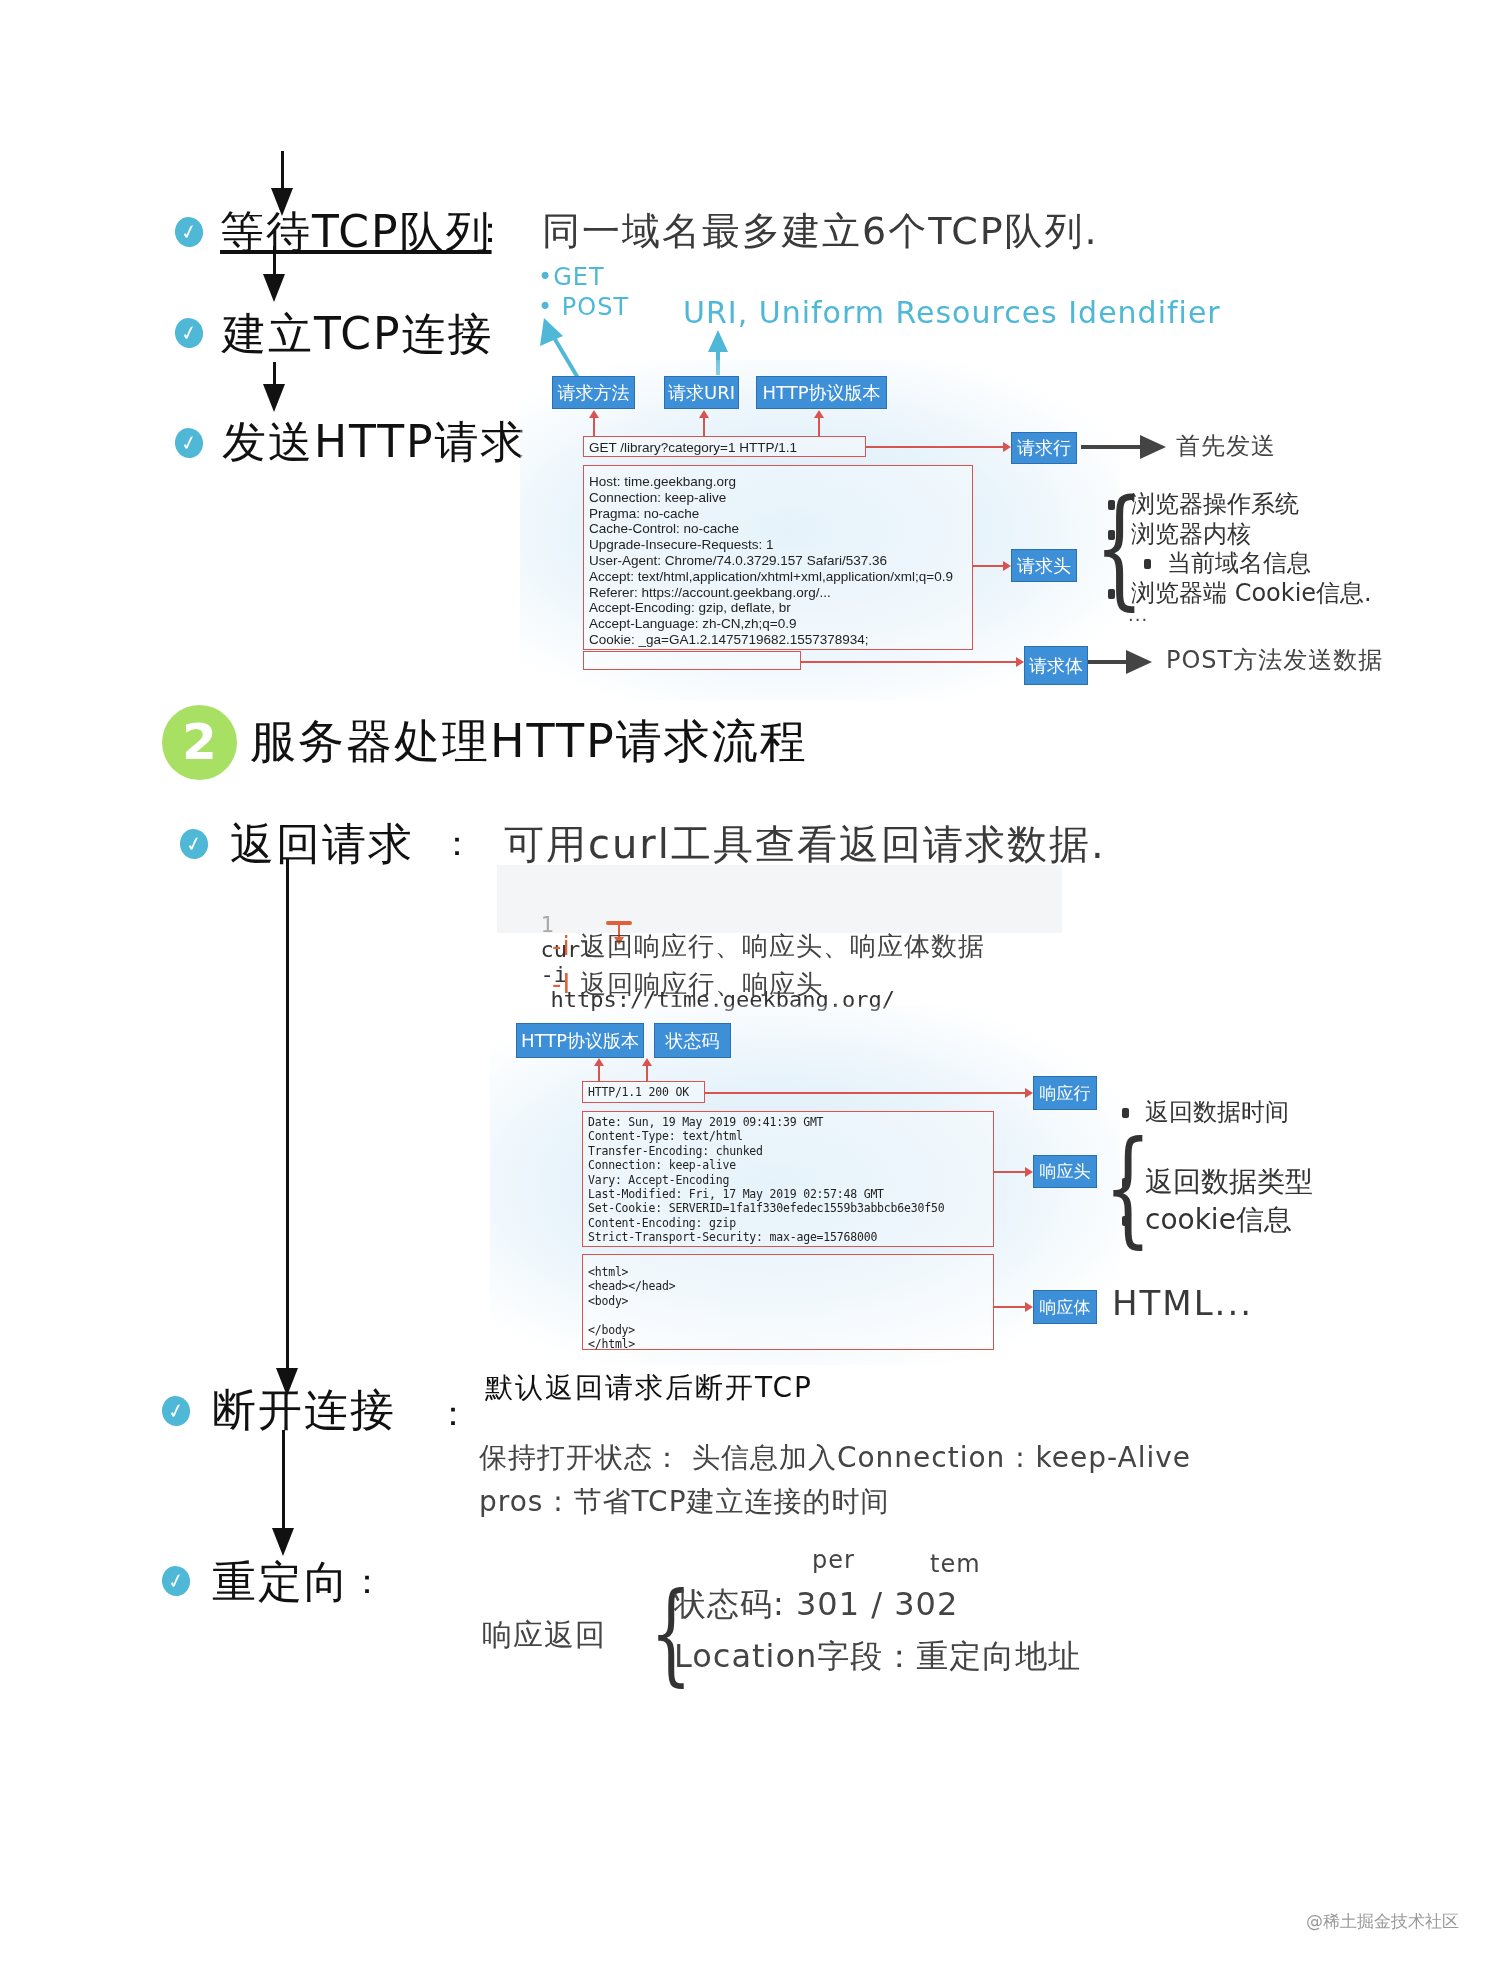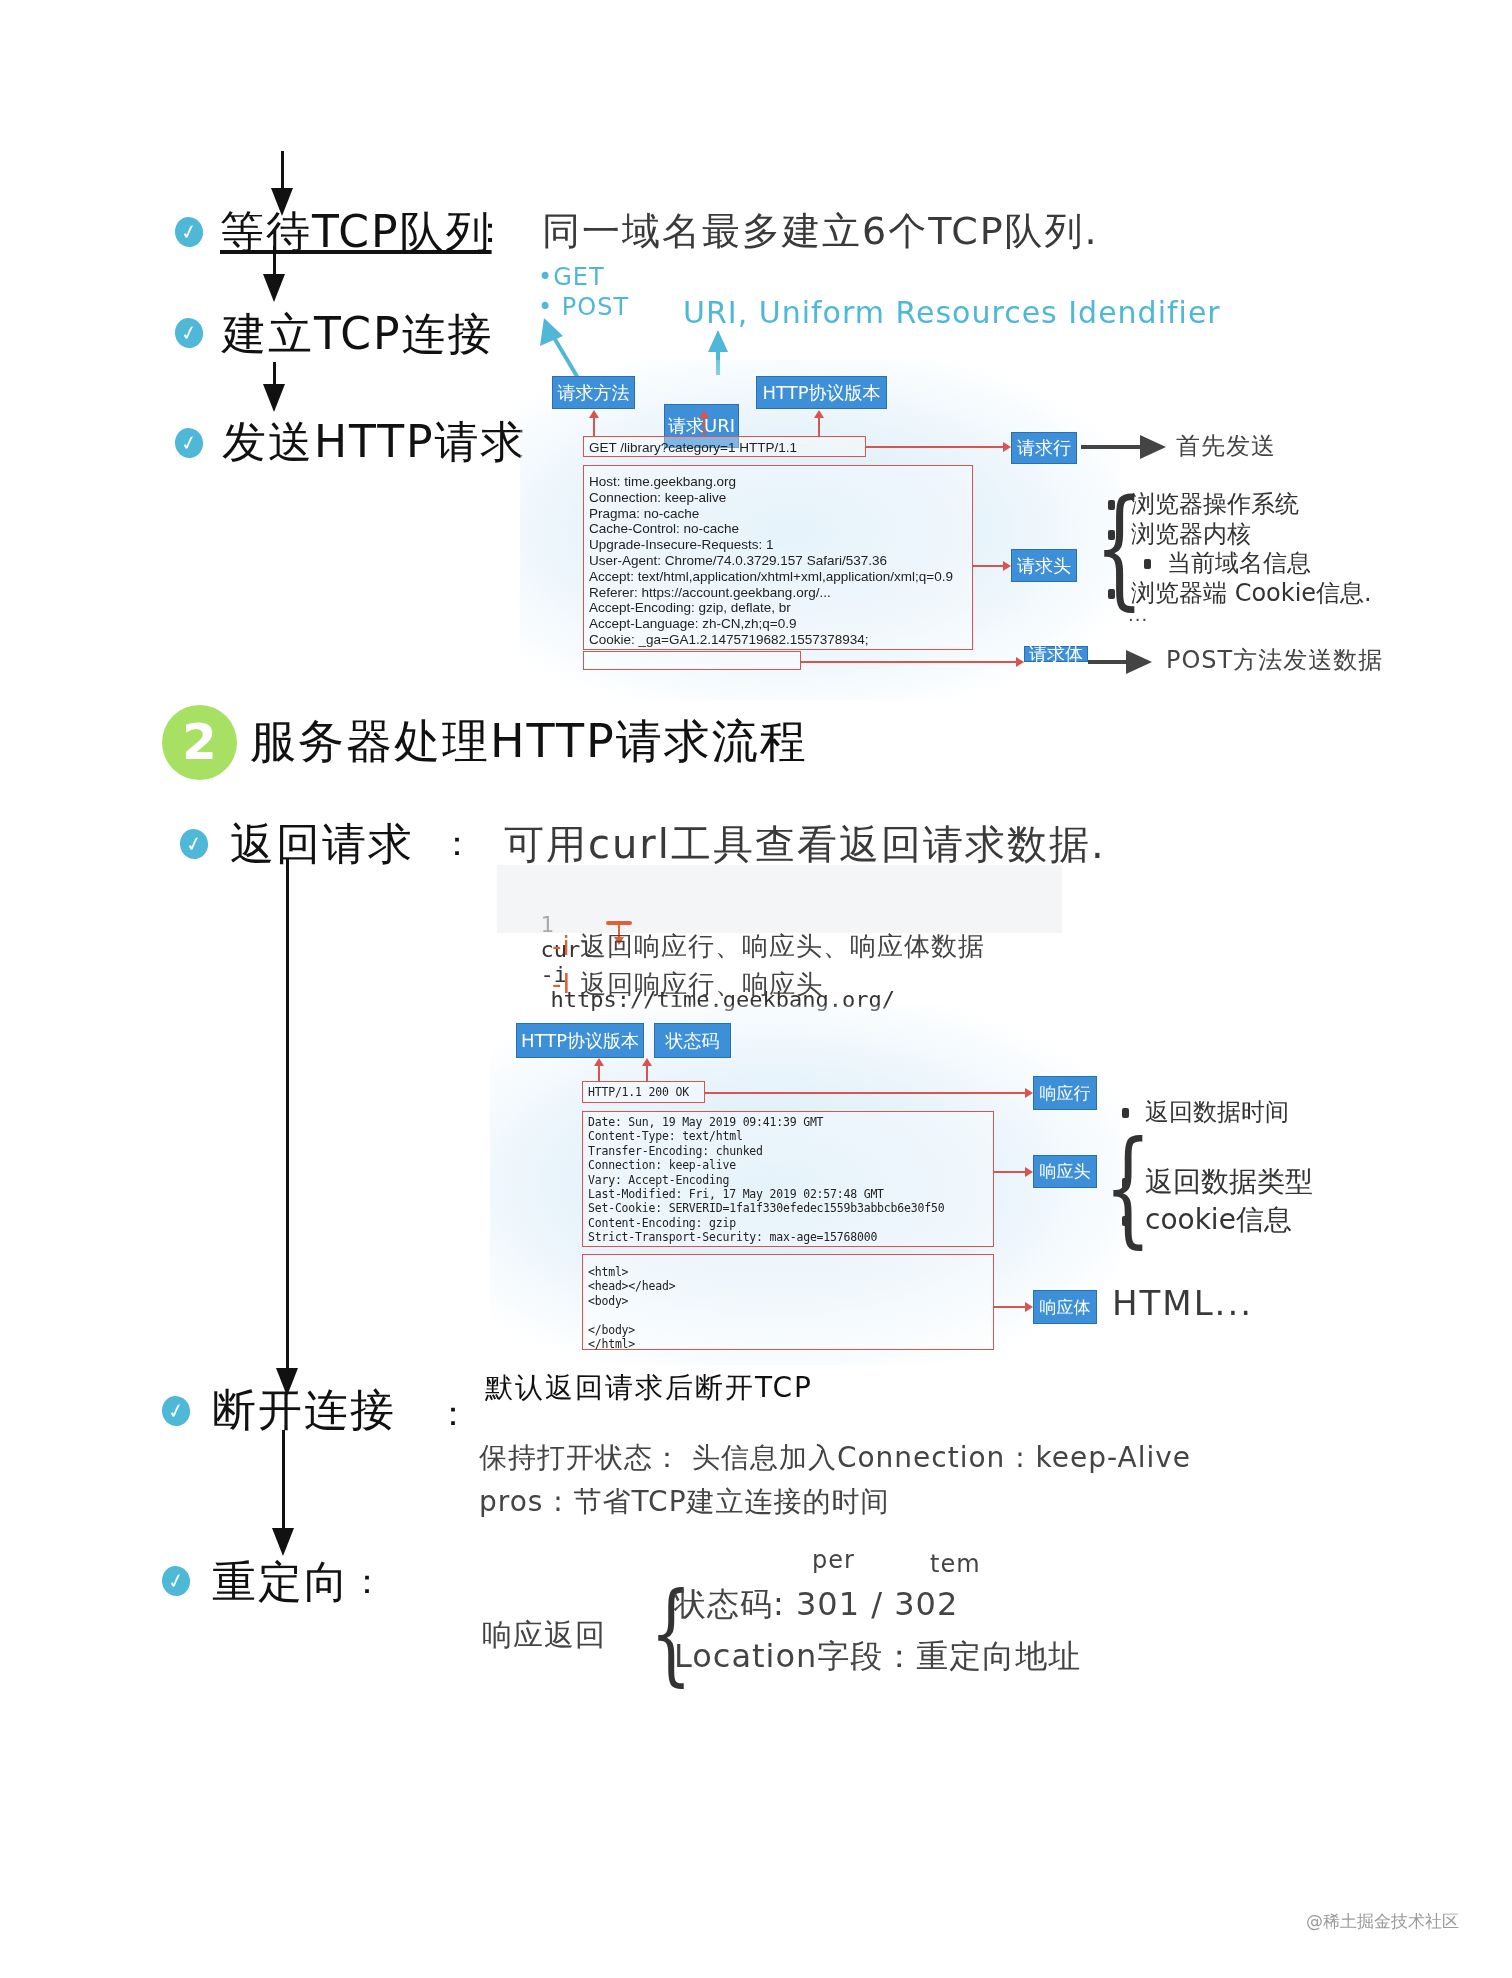--- a/index.html
+++ b/index.html
@@ -60,21 +60,21 @@
 <svg class="abs" style="left:0;top:0;" width="1512" height="700">
   <line x1="578" y1="378" x2="553" y2="336" stroke="#4fb8d6" stroke-width="4"></line>
   <polygon points="544,318 540,346 563,336" fill="#4fb8d6"></polygon>
   <line x1="718" y1="375" x2="718" y2="348" stroke="#4fb8d6" stroke-width="4"></line>
   <polygon points="718,330 708,352 728,352" fill="#4fb8d6"></polygon>
 </svg>
 
 <div class="diagram-bg" style="left:520px;top:360px;width:600px;height:340px;"></div>
 
 <div class="bluebox" style="left:552px;top:376px;width:83px;height:33px;">请求方法</div>
-<div class="bluebox" style="left:664px;top:376px;width:75px;height:44px;margin-top:28px;">请求URI</div>
+<div class="bluebox" style="left:664px;top:376px;width:75px;height:33px;">请求URI</div>
 <div class="bluebox" style="left:756px;top:376px;width:131px;height:33px;">HTTP协议版本</div>
 
 <div class="redv" style="left:593px;top:415px;height:21px;"></div>
 <div class="redhead-u" style="left:589px;top:410px;"></div>
 <div class="redv" style="left:703px;top:415px;height:21px;"></div>
 <div class="redhead-u" style="left:699px;top:410px;"></div>
 <div class="redv" style="left:818px;top:415px;height:21px;"></div>
 <div class="redhead-u" style="left:814px;top:410px;"></div>
 
 <div class="redbox" style="left:583px;top:436px;width:283px;height:21px;">
@@ -99,21 +99,21 @@
 
 <div class="redline" style="left:866px;top:446px;width:137px;"></div>
 <div class="redhead-r" style="left:1003px;top:442px;"></div>
 <div class="redline" style="left:973px;top:565px;width:30px;"></div>
 <div class="redhead-r" style="left:1003px;top:561px;"></div>
 <div class="redline" style="left:801px;top:661px;width:215px;"></div>
 <div class="redhead-r" style="left:1016px;top:657px;"></div>
 
 <div class="bluebox" style="left:1011px;top:432px;width:66px;height:32px;">请求行</div>
 <div class="bluebox" style="left:1011px;top:549px;width:66px;height:33px;">请求头</div>
-<div class="bluebox" style="left:1024px;top:646px;width:64px;height:16px;">请求体</div>
+<div class="bluebox" style="left:1024px;top:646px;width:64px;height:39px;">请求体</div>
 
 <div class="darkline" style="left:1081px;top:445px;width:60px;"></div>
 <div class="darkhead" style="left:1140px;top:435px;"></div>
 <div class="note-sm" style="left:1176px;top:434px;font-size:24px;">首先发送</div>
 
 <div class="brace" style="left:1078px;top:482px;font-size:130px;">{</div>
 <div class="bullet-item" style="left:1108px;top:492px;">浏览器操作系统</div>
 <div class="bullet-item" style="left:1108px;top:522px;">浏览器内核</div>
 <div class="bullet-item" style="left:1108px;top:551px;margin-left:36px;">当前域名信息</div>
 <div class="bullet-item" style="left:1108px;top:581px;">浏览器端 Cookie信息.</div>

